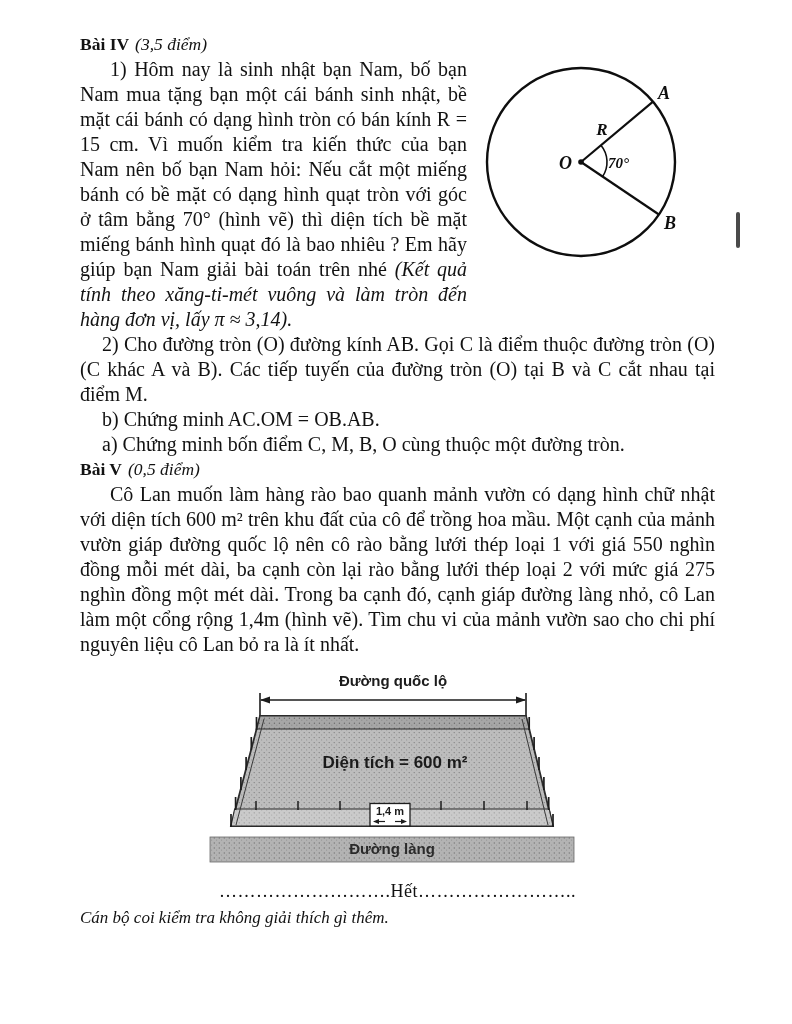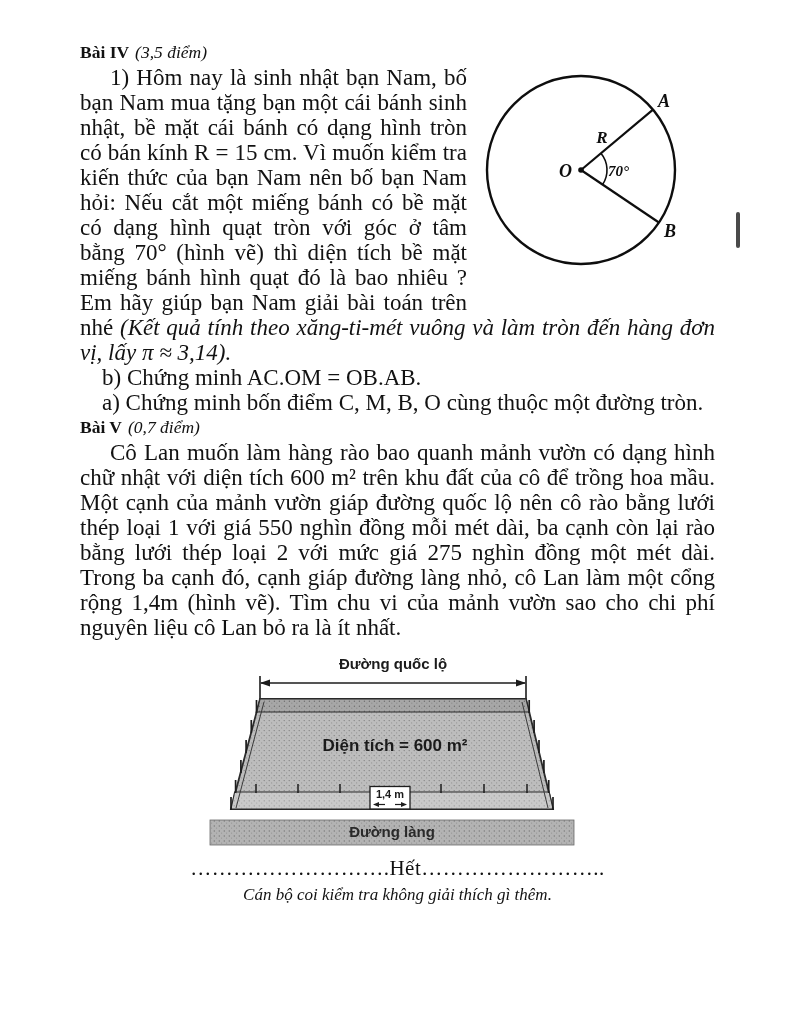--- a/index.html
+++ b/index.html
@@ -1,35 +1,35 @@
 <!DOCTYPE html>
 <html><head>
 <meta charset="utf-8">
 <style>
   html,body{margin:0;padding:0;}
   body{
     width:792px;height:1024px;background:#ffffff;position:relative;
     font-family:"Liberation Serif","DejaVu Serif","DejaVu Sans",serif;
     color:#121212;overflow:hidden;
   }
-  .content{padding:40px 77px 0 80px;}
-  p{margin:0;font-size:23px;line-height:25px;text-align:justify;}
+  .content{padding:32px 77px 0 80px;}
+  p{margin:0;font-size:20px;line-height:25px;text-align:justify;}
   .heading{font-size:17.5px;}
   .heading .h-bold{font-weight:bold;}
   .heading .h-pts{font-style:italic;margin-left:6px;}
   .ind{text-indent:30px;}
   .ind-sm{text-indent:22px;}
   .circle-fig{
     float:right;width:240px;height:232px;margin:0 0 4px 8px;
   }
   .garden-fig{display:block;margin:14px auto 0 auto;width:400px;height:202px;}
   .fig-sans{font-family:"Liberation Sans","DejaVu Sans",sans-serif;}
   .serif-lbl{font-family:"Liberation Serif","DejaVu Serif",serif;font-style:italic;font-weight:bold;}
-  .end-line{text-align:center;margin-top:0;font-size:21px;letter-spacing:0.5px;}
-  .exam-note{text-align:center;font-style:italic;margin-top:1px;font-size:17px;}
+  .end-line{text-align:center;margin-top:6px;font-size:18px;letter-spacing:0.5px;}
+  .exam-note{font-style:italic;margin-top:1px;font-size:17px;}
   .student-line{margin-top:9px;padding-left:14px;text-align:left;font-size:17px;}
   .page-num{text-align:right;margin-top:22px;font-size:17px;}
   .scan-mark{position:absolute;right:52px;top:212px;width:4px;height:36px;background:#4a4a4a;border-radius:2px;}
 </style>
 </head>
 <body>
 
 <div class="content">
 
   <p class="heading"><span class="h-bold">Bài IV</span><span class="h-pts">(3,5 điểm)</span></p>
@@ -42,24 +42,25 @@
     <circle cx="106" cy="105" r="2.8" fill="#0e0e0e"></circle>
     <text x="183" y="42" font-size="18" class="serif-lbl" fill="#0e0e0e">A</text>
     <text x="189" y="172" font-size="18" class="serif-lbl" fill="#0e0e0e">B</text>
     <text x="97" y="112" font-size="18" text-anchor="end" class="serif-lbl" fill="#0e0e0e">O</text>
     <text x="127" y="78" font-size="17" text-anchor="middle" class="serif-lbl" fill="#0e0e0e">R</text>
     <text x="133" y="111" font-size="15" class="serif-lbl" fill="#0e0e0e">70°</text>
   </svg>
 
   <p class="ind"><span>1) Hôm nay là sinh nhật bạn Nam, bố bạn Nam mua tặng bạn một cái bánh sinh nhật, bề mặt cái bánh có dạng hình tròn có bán kính R = 15 cm. Vì muốn kiểm tra kiến thức của bạn Nam nên bố bạn Nam hỏi: Nếu cắt một miếng bánh có bề mặt có dạng hình quạt tròn với góc ở tâm bằng 70° (hình vẽ) thì diện tích bề mặt miếng bánh hình quạt đó là bao nhiêu ? Em hãy giúp bạn Nam giải bài toán trên nhé </span><i>(Kết quả tính theo xăng-ti-mét vuông và làm tròn đến hàng đơn vị, lấy π ≈ 3,14).</i></p>
 
+  <p class="ind-sm">2) Cho đường tròn (O) đường kính AB. Gọi C là điểm thuộc đường tròn (O) (C khác A và B). Các tiếp tuyến của đường tròn (O) tại B và C cắt nhau tại điểm M.</p>
   <p class="ind-sm">b) Chứng minh AC.OM = OB.AB.</p>
   <p class="ind-sm">a) Chứng minh bốn điểm C, M, B, O cùng thuộc một đường tròn.</p>
 
-  <p class="heading"><span class="h-bold">Bài V</span><span class="h-pts">(0,7 điểm)</span></p>
+  <p class="heading"><span class="h-bold">Bài V</span><span class="h-pts">(0,5 điểm)</span></p>
 
   <p class="ind">Cô Lan muốn làm hàng rào bao quanh mảnh vườn có dạng hình chữ nhật với diện tích 600 m² trên khu đất của cô để trồng hoa mầu. Một cạnh của mảnh vườn giáp đường quốc lộ nên cô rào bằng lưới thép loại 1 với giá 550 nghìn đồng mỗi mét dài, ba cạnh còn lại rào bằng lưới thép loại 2 với mức giá 275 nghìn đồng một mét dài. Trong ba cạnh đó, cạnh giáp đường làng nhỏ, cô Lan làm một cổng rộng 1,4m (hình vẽ). Tìm chu vi của mảnh vườn sao cho chi phí nguyên liệu cô Lan bỏ ra là ít nhất.</p>
 
   <svg class="garden-fig" viewBox="0 0 400 202">
     <defs>
       <pattern id="pMain" patternUnits="userSpaceOnUse" width="5" height="5">
         <rect width="5" height="5" fill="#bdbdbd"></rect>
         <circle cx="1.2" cy="1.6" r="0.7" fill="#7f7f7f"></circle>
         <circle cx="3.6" cy="3.9" r="0.6" fill="#989898"></circle>
       </pattern>

